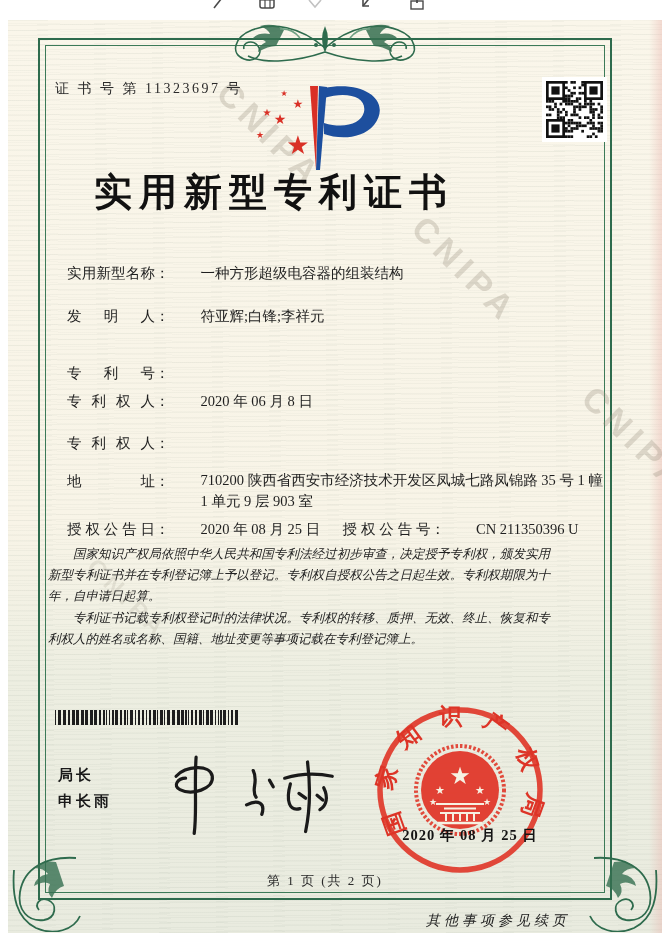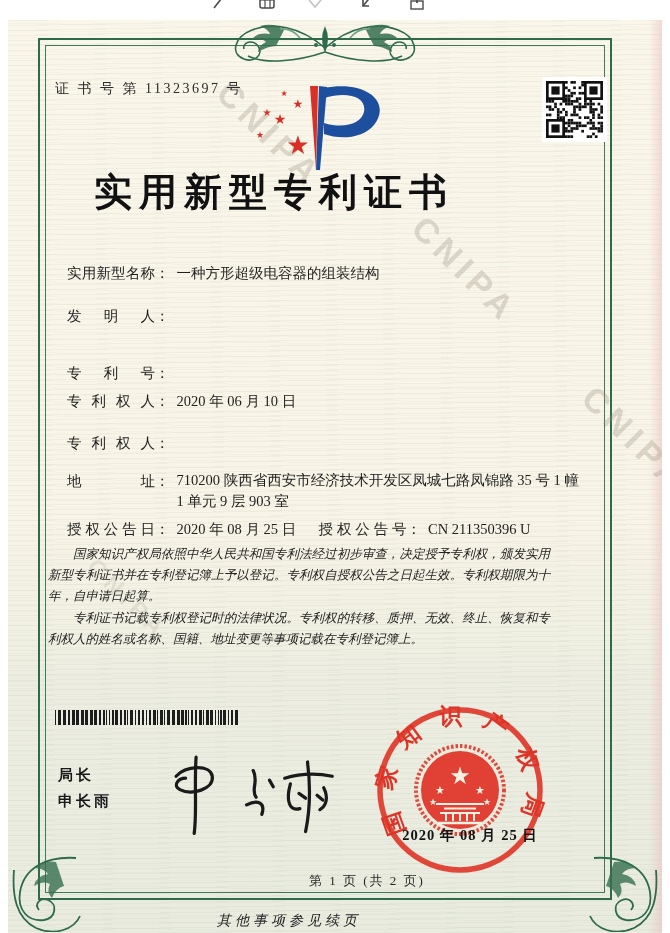--- a/index.html
+++ b/index.html
@@ -25,36 +25,36 @@
       color:rgba(152,142,126,0.30);transform:rotate(45deg);letter-spacing:6px;pointer-events:none;z-index:1;}
   
   .certno{position:absolute;left:47px;top:60px;font-size:14px;letter-spacing:2.5px;color:#2a2a2a;z-index:3;}
   .logo{position:absolute;left:232px;top:62px;width:160px;height:92px;z-index:3;}
   .qr{position:absolute;left:534px;top:57px;width:57px;height:57px;background:#ffffff;padding:4px;z-index:3;}
   .title{position:absolute;left:0;top:150px;width:532px;text-align:center;font-size:38px;line-height:44px;
          font-weight:700;letter-spacing:7px;color:#111;z-index:3;}
   .frow{position:absolute;left:47px;display:flex;font-size:14.5px;line-height:22px;z-index:3;}
   .flabel{display:inline-block;width:88px;text-align:justify;text-align-last:justify;white-space:nowrap;margin-left:12px;}
   .fcolon{display:inline-block;margin-right:7px;}
-  .fval{display:inline-block;}
+  .fval{display:inline-block;margin-left:24px;}
   .addr{max-width:412px;line-height:21px;}
   .gv{width:130px;}
   .para{position:absolute;left:40px;width:502px;margin:0;font-size:12.5px;line-height:21px;
         text-align:justify;text-indent:2em;font-style:italic;color:#222;z-index:3;}
   .barcode{position:absolute;left:47px;top:690px;width:185px;height:15px;z-index:3;}
   .barcode i{position:absolute;top:0;bottom:0;background:#1d1d1d;display:block;}
   .signer{position:absolute;left:50px;z-index:3;font-family:"Liberation Sans","DejaVu Sans",sans-serif;
           font-weight:700;font-size:15px;letter-spacing:3px;color:#1a1a1a;text-align:right;}
   .signature{position:absolute;left:150px;top:722px;z-index:3;}
   .seal{position:absolute;left:366px;top:684px;width:172px;height:172px;z-index:3;}
   .sealdate{position:absolute;left:392px;top:806px;width:140px;text-align:center;font-size:14.5px;
             font-weight:600;letter-spacing:1px;color:#141414;z-index:4;white-space:nowrap;}
   .footer{position:absolute;left:30px;top:852px;width:574px;text-align:center;font-size:13px;
-          letter-spacing:2px;color:#2a2a2a;z-index:3;padding-left:42px;}
-  .note{position:absolute;left:0;top:892px;width:562px;text-align:center;font-size:14px;font-style:italic;
+          letter-spacing:2px;color:#2a2a2a;z-index:3;}
+  .note{position:absolute;left:0;top:892px;width:562px;text-align:right;font-size:14px;font-style:italic;
         letter-spacing:4px;color:#222;z-index:3;}
 </style>
 </head>
 <body>
 
 <div class="screen">
 
   <div class="toolbar">
     <svg class="tico" style="left:210px" viewBox="0 0 18 18">
         <line x1="15" y1="2" x2="4" y2="16" stroke="#4a4a4a" stroke-width="1.6"></line>
@@ -293,29 +293,30 @@
     <div class="title">实用新型专利证书</div>
 
     <div class="frow" style="top:242px">
       <span class="flabel">实用新型名称</span>
         <span class="fcolon">：</span>
         <span class="fval">一种方形超级电容器的组装结构</span>
     </div>
     <div class="frow" style="top:285px">
       <span class="flabel">发明人</span>
         <span class="fcolon">：</span>
+        <span class="fval">符亚辉;白锋;李祥元</span>
     </div>
     <div class="frow" style="top:342px">
       <span class="flabel">专利号</span>
         <span class="fcolon">：</span>
     </div>
     <div class="frow" style="top:370px">
       <span class="flabel">专利权人</span>
         <span class="fcolon">：</span>
-        <span class="fval">2020 年 06 月 10 日</span>
+        <span class="fval">2020 年 06 月 8 日</span>
     </div>
     <div class="frow" style="top:412px">
       <span class="flabel">专利权人</span>
         <span class="fcolon">：</span>
     </div>
     <div class="frow" style="top:450px">
       <span class="flabel">地址</span>
         <span class="fcolon">：</span>
         <span class="fval addr">710200 陕西省西安市经济技术开发区凤城七路凤锦路 35 号 1 幢 1 单元 9 层 903 室</span>
     </div>

